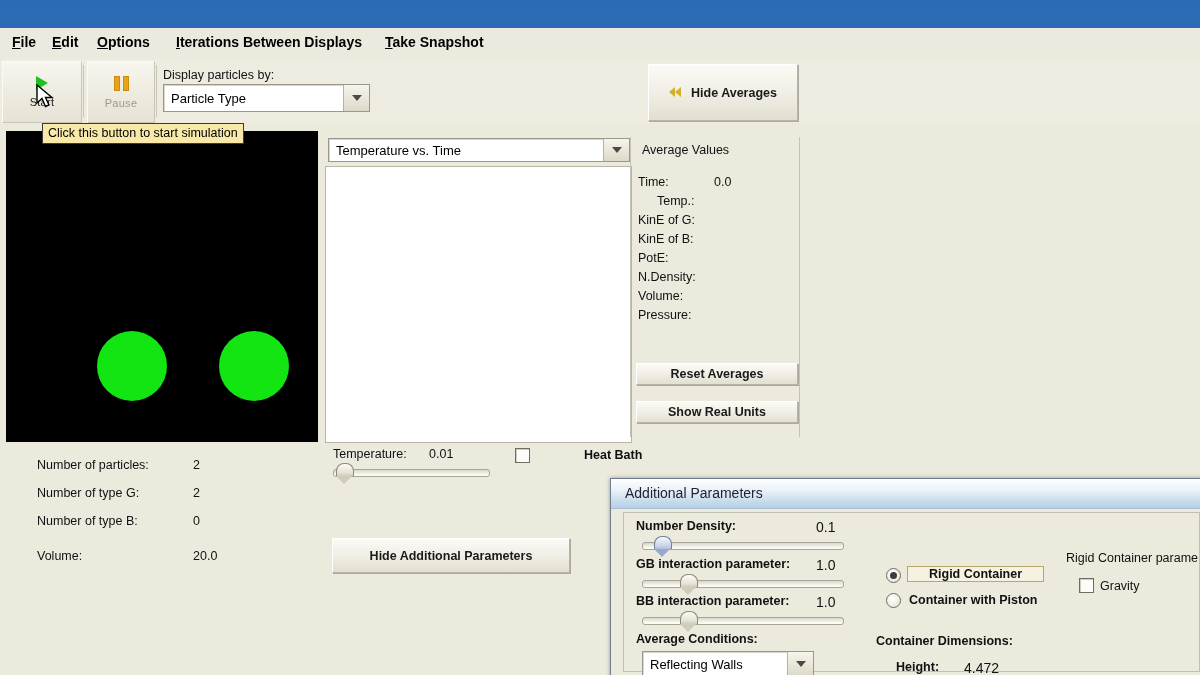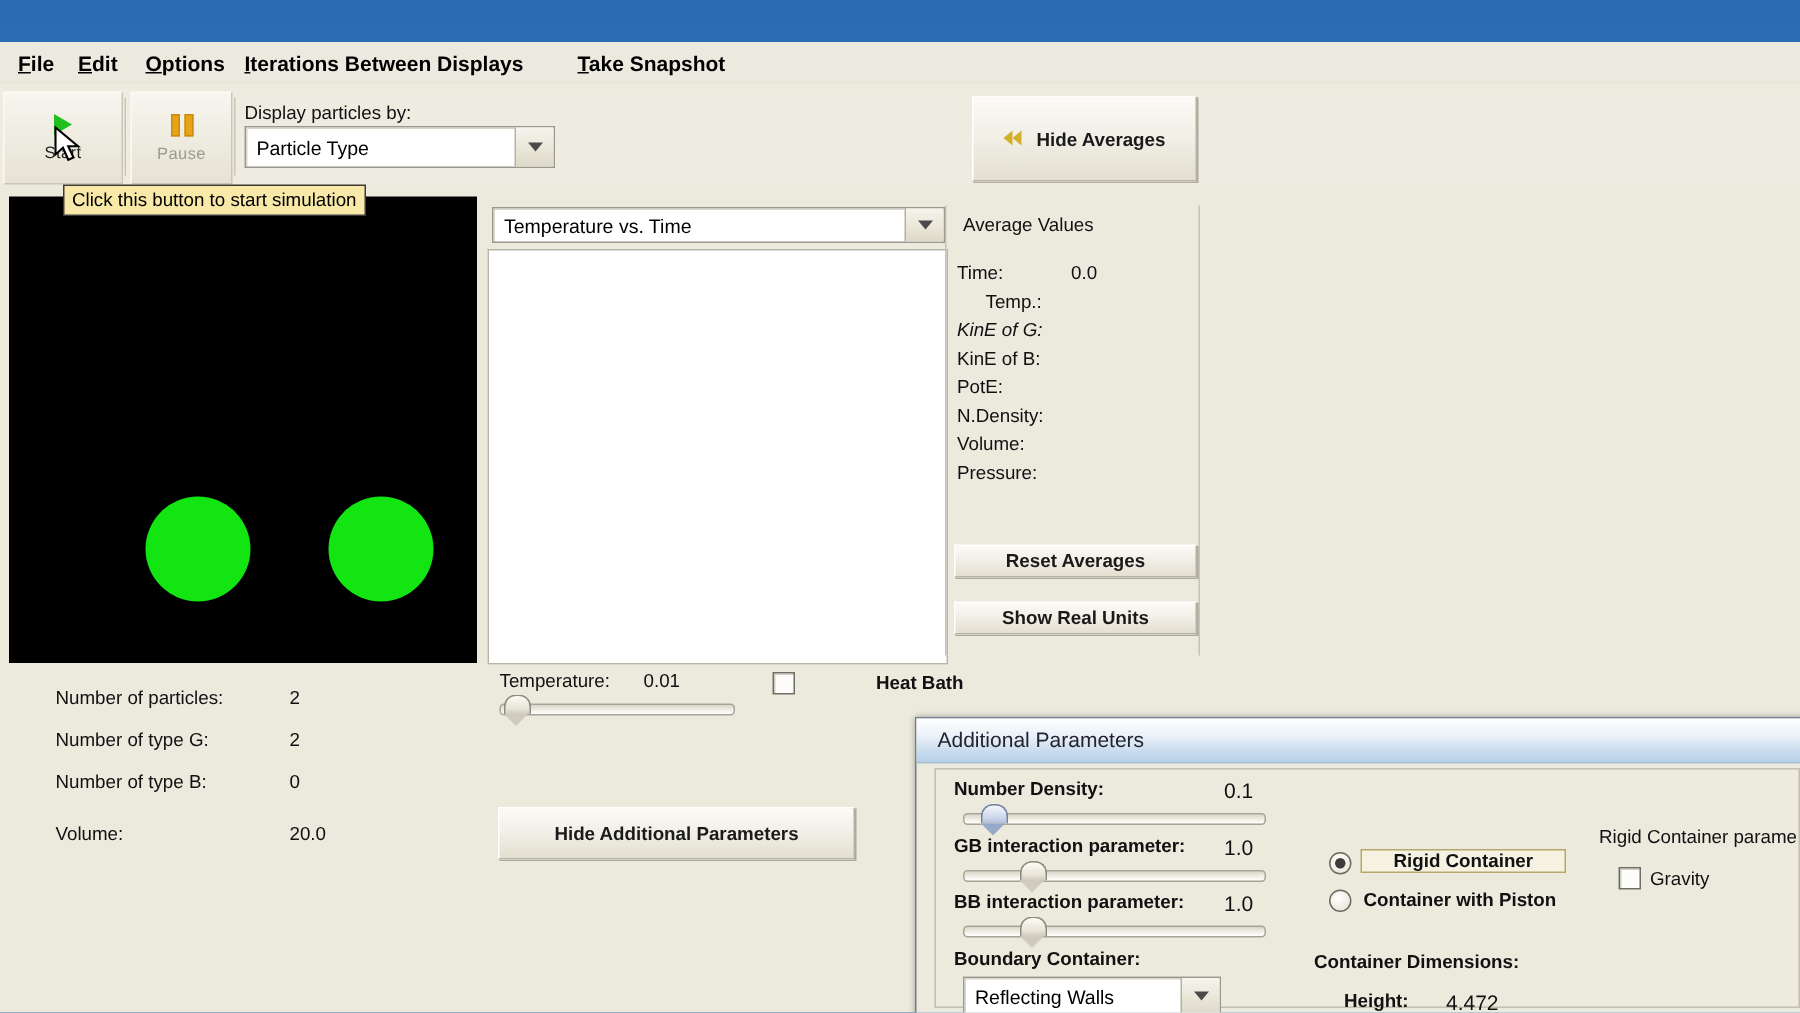--- a/index.html
+++ b/index.html
@@ -261,21 +261,21 @@
         </svg>
         <div class="tb-title">SMD - Two</div>
       </div>
 
     </div>
 
     <div class="menubar">
       <div class="menu-item mn" style="left:8px;"><u>F</u>ile</div>
       <div class="menu-item mn" style="left:48px;"><u>E</u>dit</div>
       <div class="menu-item mn" style="left:93px;"><u>O</u>ptions</div>
-      <div class="menu-item mn" style="left:159px;"><u>I</u>terations Between Displays</div>
+      <div class="menu-item mn" style="left:172px;"><u>I</u>terations Between Displays</div>
       <div class="menu-item mn" style="left:381px;"><u>T</u>ake Snapshot</div>
     </div>
 
     <div class="appbg"></div>
 
     <div class="toolbar">
 
       <div class="tbtn" style="left:2px;width:78px;">
         <div class="play-tri"></div>
         <div class="lab">Start</div>
@@ -333,21 +333,21 @@
     <div class="avg-panel" style="left:630px;top:131px;width:170px;height:311px;">
       <div class="vdiv" style="left:0px;top:6px;height:300px;"></div>
       <div class="vdiv" style="left:169px;top:6px;height:300px;"></div>
 
       <div class="avg-title" style="left:12px;top:12px;">Average Values</div>
 
       <div class="avg-row" style="left:8px;top:44px;">Time:</div>
       <div class="avg-val" style="left:84px;top:44px;">0.0</div>
       <div class="avg-row" style="left:8px;top:63px;margin-left:19px;">Temp.:</div>
       <div class="avg-val" style="left:84px;top:63px;"></div>
-      <div class="avg-row" style="left:8px;top:82px;font-style:italic;">KinE of G:</div>
+      <div class="avg-row" style="left:8px;top:82px;">KinE of G:</div>
       <div class="avg-val" style="left:84px;top:82px;"></div>
       <div class="avg-row" style="left:8px;top:101px;">KinE of B:</div>
       <div class="avg-val" style="left:84px;top:101px;"></div>
       <div class="avg-row" style="left:8px;top:120px;">PotE:</div>
       <div class="avg-val" style="left:84px;top:120px;"></div>
       <div class="avg-row" style="left:8px;top:139px;">N.Density:</div>
       <div class="avg-val" style="left:84px;top:139px;"></div>
       <div class="avg-row" style="left:8px;top:158px;">Volume:</div>
       <div class="avg-val" style="left:84px;top:158px;"></div>
       <div class="avg-row" style="left:8px;top:177px;">Pressure:</div>
@@ -417,21 +417,21 @@
         <div class="p-lab" style="left:12px;top:81px;">BB interaction parameter:</div>
         <div class="p-val" style="left:192px;top:81px;">1.0</div>
         <div class="slider" style="left:18px;top:99px;width:200px;">
           <div class="track"></div>
           <div class="knob" style="left:38px;">
               <div class="k"></div>
               <div class="kp"></div>
             </div>
         </div>
 
-        <div class="p-lab" style="left:12px;top:119px;">Boundary Container:</div>
+        <div class="p-lab" style="left:12px;top:119px;">Average Conditions:</div>
         <div class="combo" style="left:18px;top:138px;width:170px;height:24px;">
           <div class="ctext">Reflecting Walls</div>
           <div class="cbtn">
             <div class="caret"></div>
           </div>
         </div>
 
         <div class="rad sel" style="left:262px;top:55px;"></div>
         <div class="rad-lab focus" style="left:283px;top:53px;">Rigid Container</div>
         <div class="rad" style="left:262px;top:80px;"></div>

